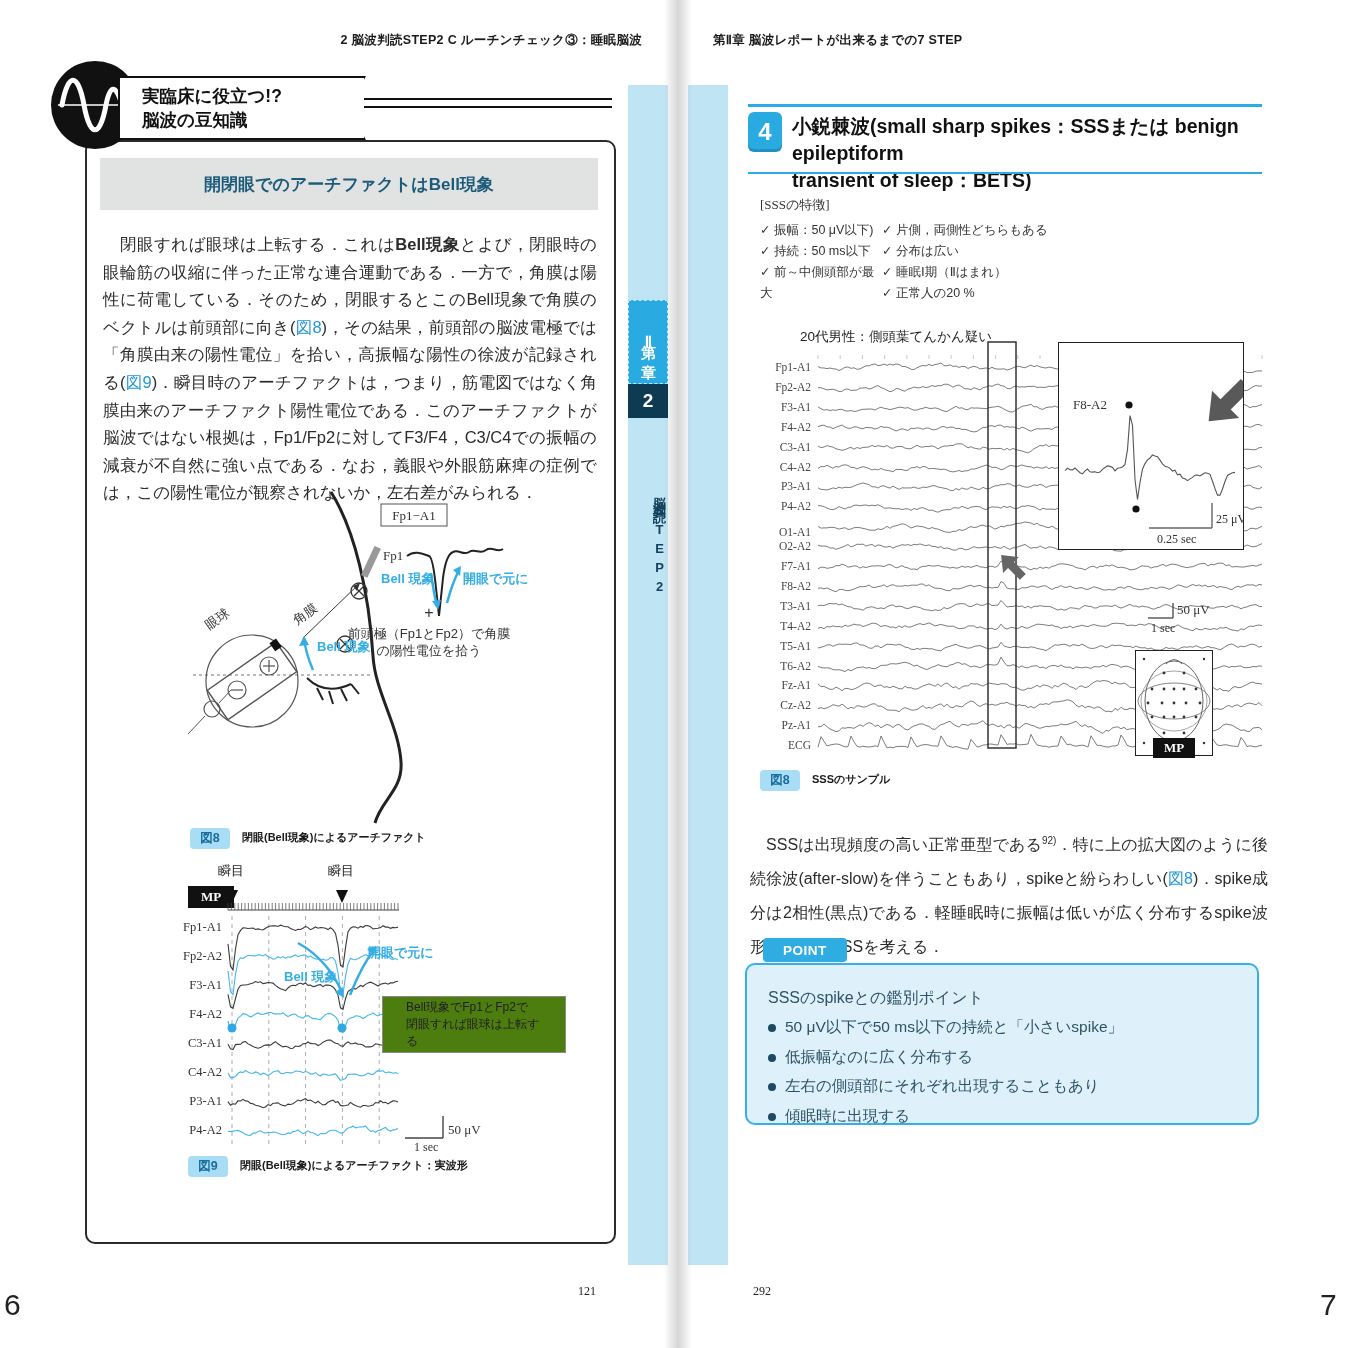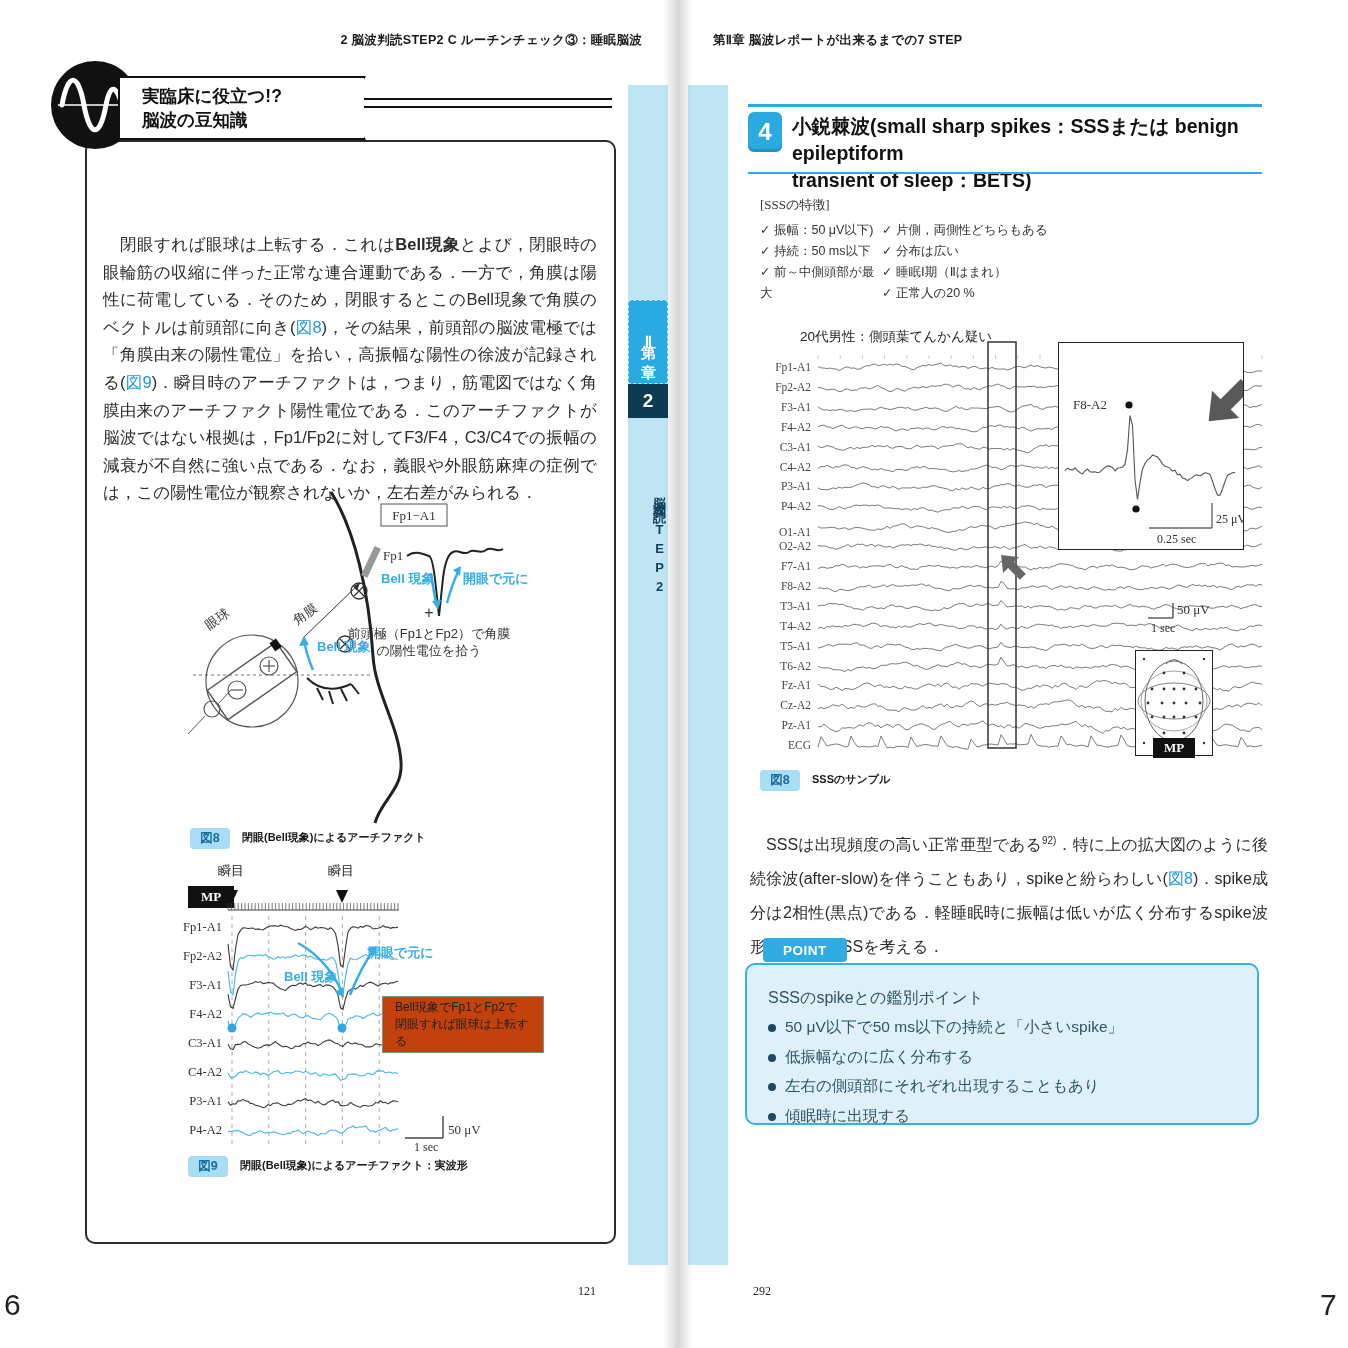--- a/index.html
+++ b/index.html
@@ -33,21 +33,21 @@
   sup{font-size:10px;}
   
   .figbadge{background:#a9ddf5;color:#186d9c;font-weight:bold;font-size:12.5px;border-radius:4px;
             display:flex;align-items:center;justify-content:center;}
   .figcap{font-weight:bold;font-size:11px;color:#1a1a1a;}
   .mp-badge{background:#111;color:#fff;font-weight:bold;font-size:13px;display:flex;
             align-items:center;justify-content:center;font-family:"Liberation Serif",serif;}
   .cyan-note{color:#35aee4;font-size:13px;font-weight:bold;}
   .chan-label{position:absolute;right:0;font-size:12.5px;color:#333;font-family:"Liberation Serif",serif;}
   .chan-label-sm{position:absolute;right:0;font-size:11.5px;color:#444;font-family:"Liberation Serif",serif;}
-  .note-box{border:1px solid #8a8a8a;background:#c2410c;font-size:12px;line-height:17px;padding:2px 12px;color:#222;}
+  .note-box{border:1px solid #8a8a8a;background:#4d7c0f;font-size:12px;line-height:17px;padding:2px 23px;color:#222;}
   .scale-text{font-family:"Liberation Serif",serif;font-size:13px;color:#333;}
   
   .sec-rule{background:#2aade3;height:3px;}
   .sec-badge{background:#29abe2;color:#fff;font-weight:bold;font-size:24px;border-radius:6px;
              display:flex;align-items:center;justify-content:center;box-shadow:inset 0 -3px 0 rgba(0,0,0,.15);}
   .sec-title{font-size:19.5px;font-weight:bold;line-height:27px;color:#111;}
   .feat-head{font-size:13px;color:#333;font-family:"Liberation Serif",serif;}
   .feat-item{font-size:12.5px;line-height:21px;color:#333;}
   .eeg-title{font-size:13.5px;color:#222;}
   .inset-box{background:#fff;border:1.5px solid #222;}
@@ -85,20 +85,21 @@
       <line x1="8" y1="45" x2="82" y2="45" stroke="#fff" stroke-width="1.4"></line>
       <path d="M12,45 C18,12 28,12 34,45 C40,78 50,78 56,45 C60,24 66,24 72,45" fill="none" stroke="#fff" stroke-width="5" stroke-linecap="round"></path>
     </svg>
   </div>
   <div class="abs ribbon" style="left:118px;top:76px;width:248px;height:64px;">
     <div>実臨床に役立つ!?</div>
     <div>脳波の豆知識</div>
   </div>
   <div class="abs dbl-line" style="left:364px;top:98px;width:248px;"></div>
 
+  <div class="abs gray-head" style="left:100px;top:158px;width:498px;height:52px;">開閉眼でのアーチファクトはBell現象</div>
 
   <div class="abs body-par" style="left:103px;top:231px;width:494px;"><span>　閉眼すれば眼球は上転する．これは</span><span class="seg-b">Bell現象</span><span>とよび，閉眼時の眼輪筋の収縮に伴った正常な連合運動である．一方で，角膜は陽性に荷電している．そのため，閉眼するとこのBell現象で角膜のベクトルは前頭部に向き(</span><span class="seg-ref">図8</span><span>)，その結果，前頭部の脳波電極では「角膜由来の陽性電位」を拾い，高振幅な陽性の徐波が記録される(</span><span class="seg-ref">図9</span><span>)．瞬目時のアーチファクトは，つまり，筋電図ではなく角膜由来のアーチファクト陽性電位である．このアーチファクトが脳波ではない根拠は，Fp1/Fp2に対してF3/F4，C3/C4での振幅の減衰が不自然に強い点である．なお，義眼や外眼筋麻痺の症例では，この陽性電位が観察されないか，左右差がみられる．</span></div>
 
   <svg class="abs" style="left:185px;top:478px;" width="430" height="355" viewBox="0 0 430 355">
 
     <path d="M146,14 C170,52 184,115 188,178 C190,214 214,248 216,284 C218,312 196,322 190,345" fill="none" stroke="#222" stroke-width="3"></path>
 
     <line x1="8" y1="197" x2="186" y2="197" stroke="#777" stroke-width="1" stroke-dasharray="3,3"></line>
 
     <circle cx="67" cy="203" r="46" fill="none" stroke="#555" stroke-width="1.2"></circle>

